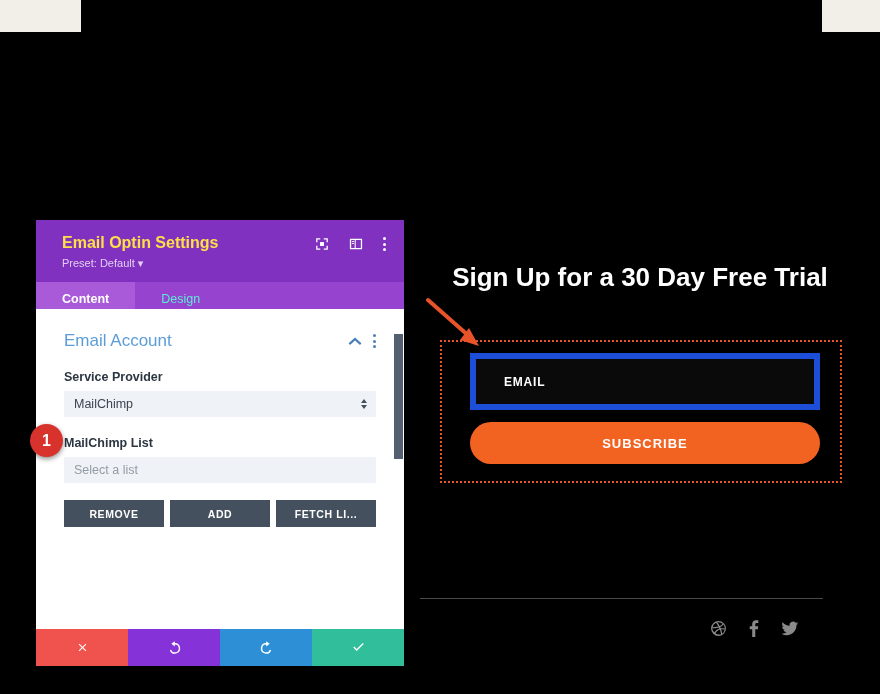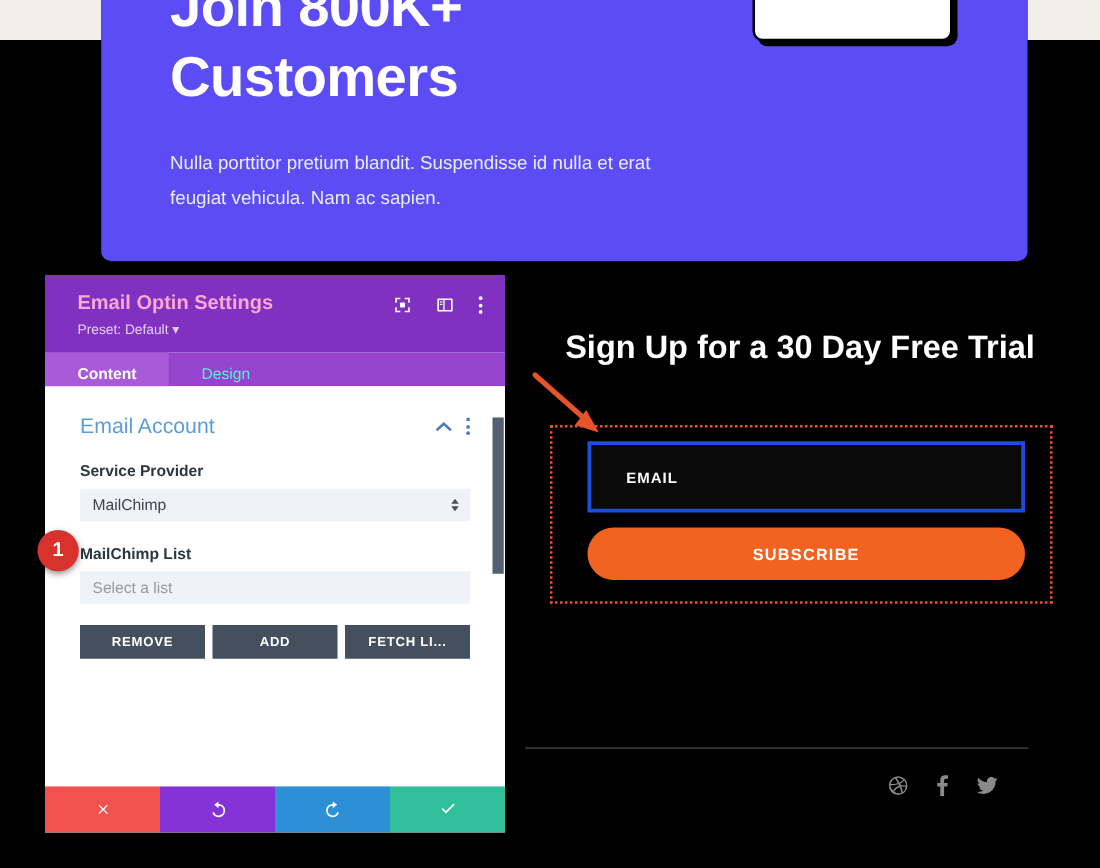--- a/index.html
+++ b/index.html
@@ -56,21 +56,21 @@
     font-size: 26px; font-weight: bold; line-height: 35px;
   }
   .optin-outline {
     position: absolute; left: 20px; top: 80px;
     width: 402px; height: 143px;
     border: 2px dotted #e8532a;
   }
   .email-field {
     position: absolute; left: 50px; top: 93px;
     width: 350px; height: 57px;
-    background: #0a0a0a; border: 3px solid #1d4ed8;
+    background: #0a0a0a; border: 6px solid #1d4ed8;
     display: flex; align-items: center; padding-left: 28px;
     color: #ffffff; font-size: 12px; font-weight: bold; letter-spacing: 0.8px;
     cursor: text;
   }
   .subscribe-btn {
     position: absolute; left: 50px; top: 162px;
     width: 350px; height: 42px;
     background: #f26322; border: none; border-radius: 22px;
     color: #ffffff; font-size: 13px; font-weight: bold; letter-spacing: 1px;
     display: flex; align-items: center; justify-content: center;
@@ -96,21 +96,21 @@
     position: absolute; left: 36px; top: 220px;
     width: 368px; height: 446px;
     background: #ffffff;
     box-shadow: 0 2px 14px rgba(0,0,0,.55);
     display: flex; flex-direction: column;
     overflow: hidden;
   }
   .modal-header {
     background: #8131bf; padding: 14px 20px 10px 26px; position: relative; height: 62px;
   }
-  .modal-title { color: #f9a8d4; font-size: 16px; font-weight: bold; }
+  .modal-title { color: #fde047; font-size: 16px; font-weight: bold; }
   .modal-preset { color: #e2cdf4; font-size: 11px; margin-top: 5px; }
   .header-icons {
     position: absolute; right: 18px; top: 17px;
     display: flex; gap: 20px; align-items: center;
   }
   .header-icons svg { fill: #ffffff; display: block; cursor: pointer; }
   .dots-v { display: flex; flex-direction: column; gap: 2.5px; cursor: pointer; }
   .dots-v i { width: 3px; height: 3px; background: #fff; border-radius: 50%; display: block; }
 
   .tabs { display: flex; background: #9644cf; height: 27px; }
@@ -204,28 +204,20 @@
   }
 </style>
 </head>
 <body>
 
 <div id="root">
 
   <div class="cream-strip cream-left"></div>
   <div class="cream-strip cream-right"></div>
 
-  <div class="hero">
-    <div class="hero-title">Join 800K+ Customers</div>
-    <div class="hero-body">Nulla porttitor pretium blandit. Suspendisse id nulla et erat feugiat vehicula. Nam ac sapien.</div>
-    <div class="join-btn-wrap">
-      <div class="join-shadow"></div>
-      <div class="join-btn">JOIN TODAY</div>
-    </div>
-  </div>
 
   <div class="signup-col">
     <div class="signup-title">Sign Up for a 30 Day Free Trial</div>
     <div class="optin-outline"></div>
     <div class="email-field">EMAIL</div>
     <div class="subscribe-btn">SUBSCRIBE</div>
   </div>
 
   <svg class="arrow-svg" width="70" height="62" viewBox="0 0 70 62">
     <line x1="8" y1="10" x2="50" y2="47" stroke="#e8532a" stroke-width="4" stroke-linecap="round"></line>

